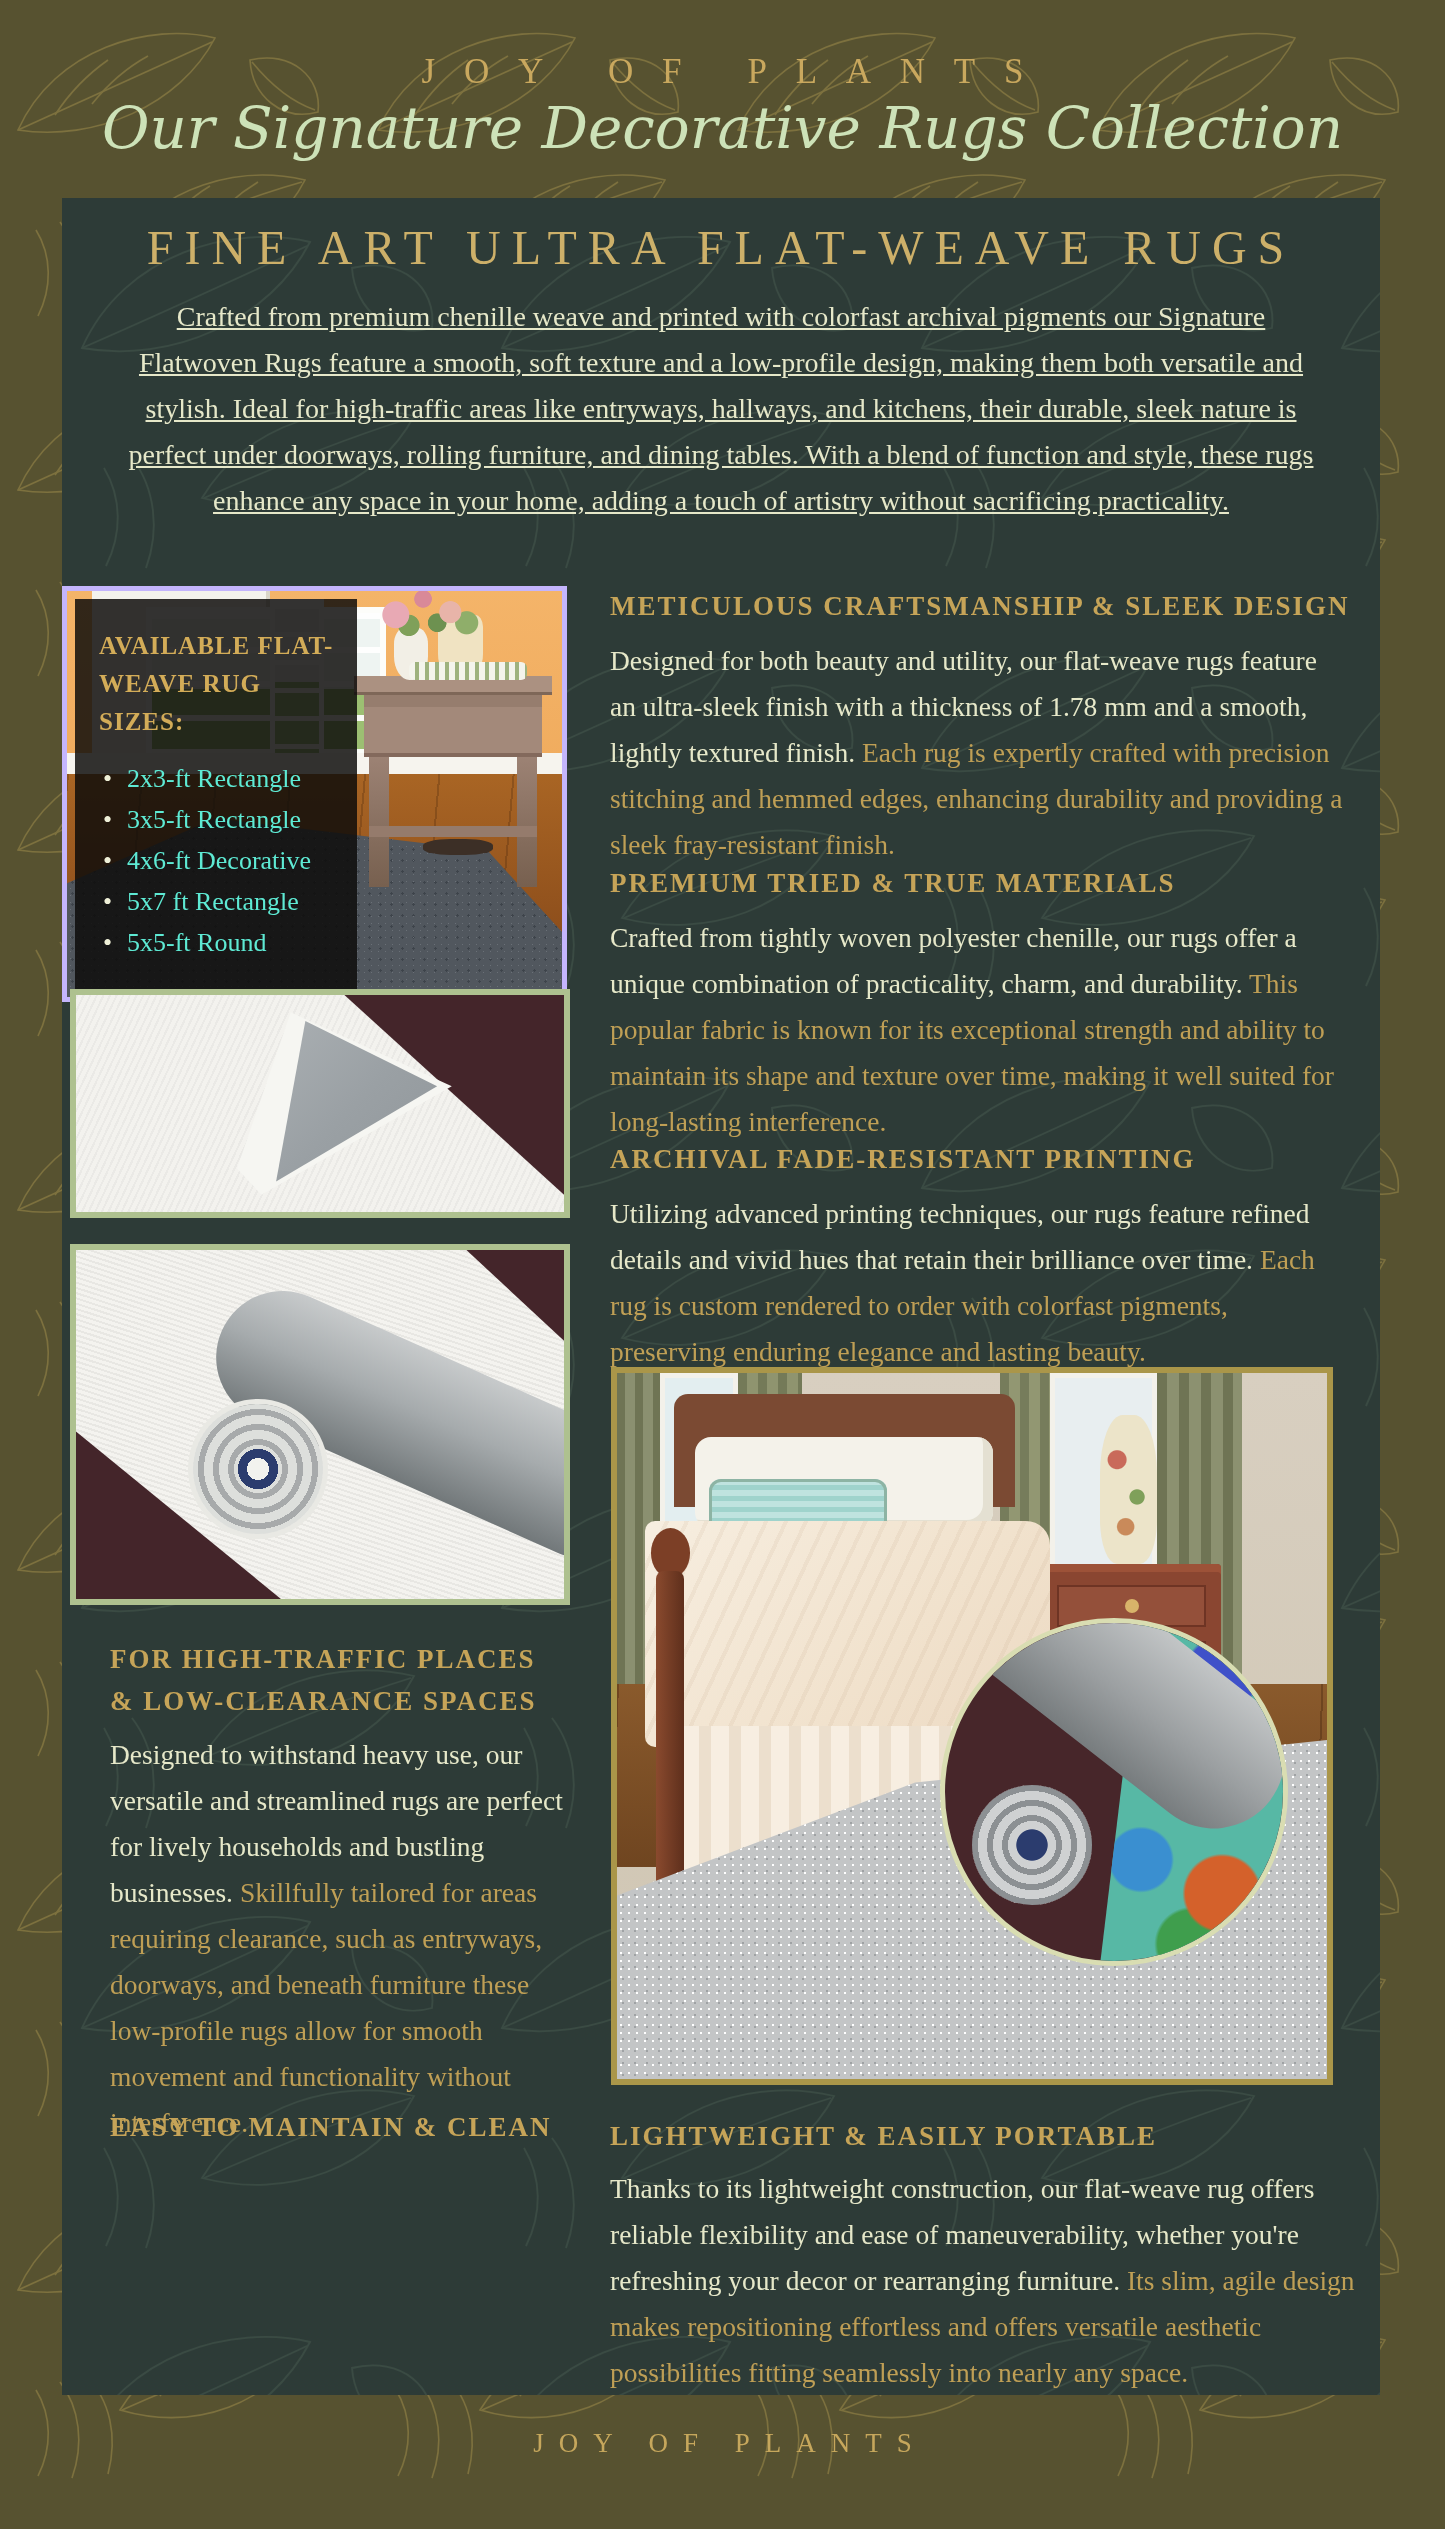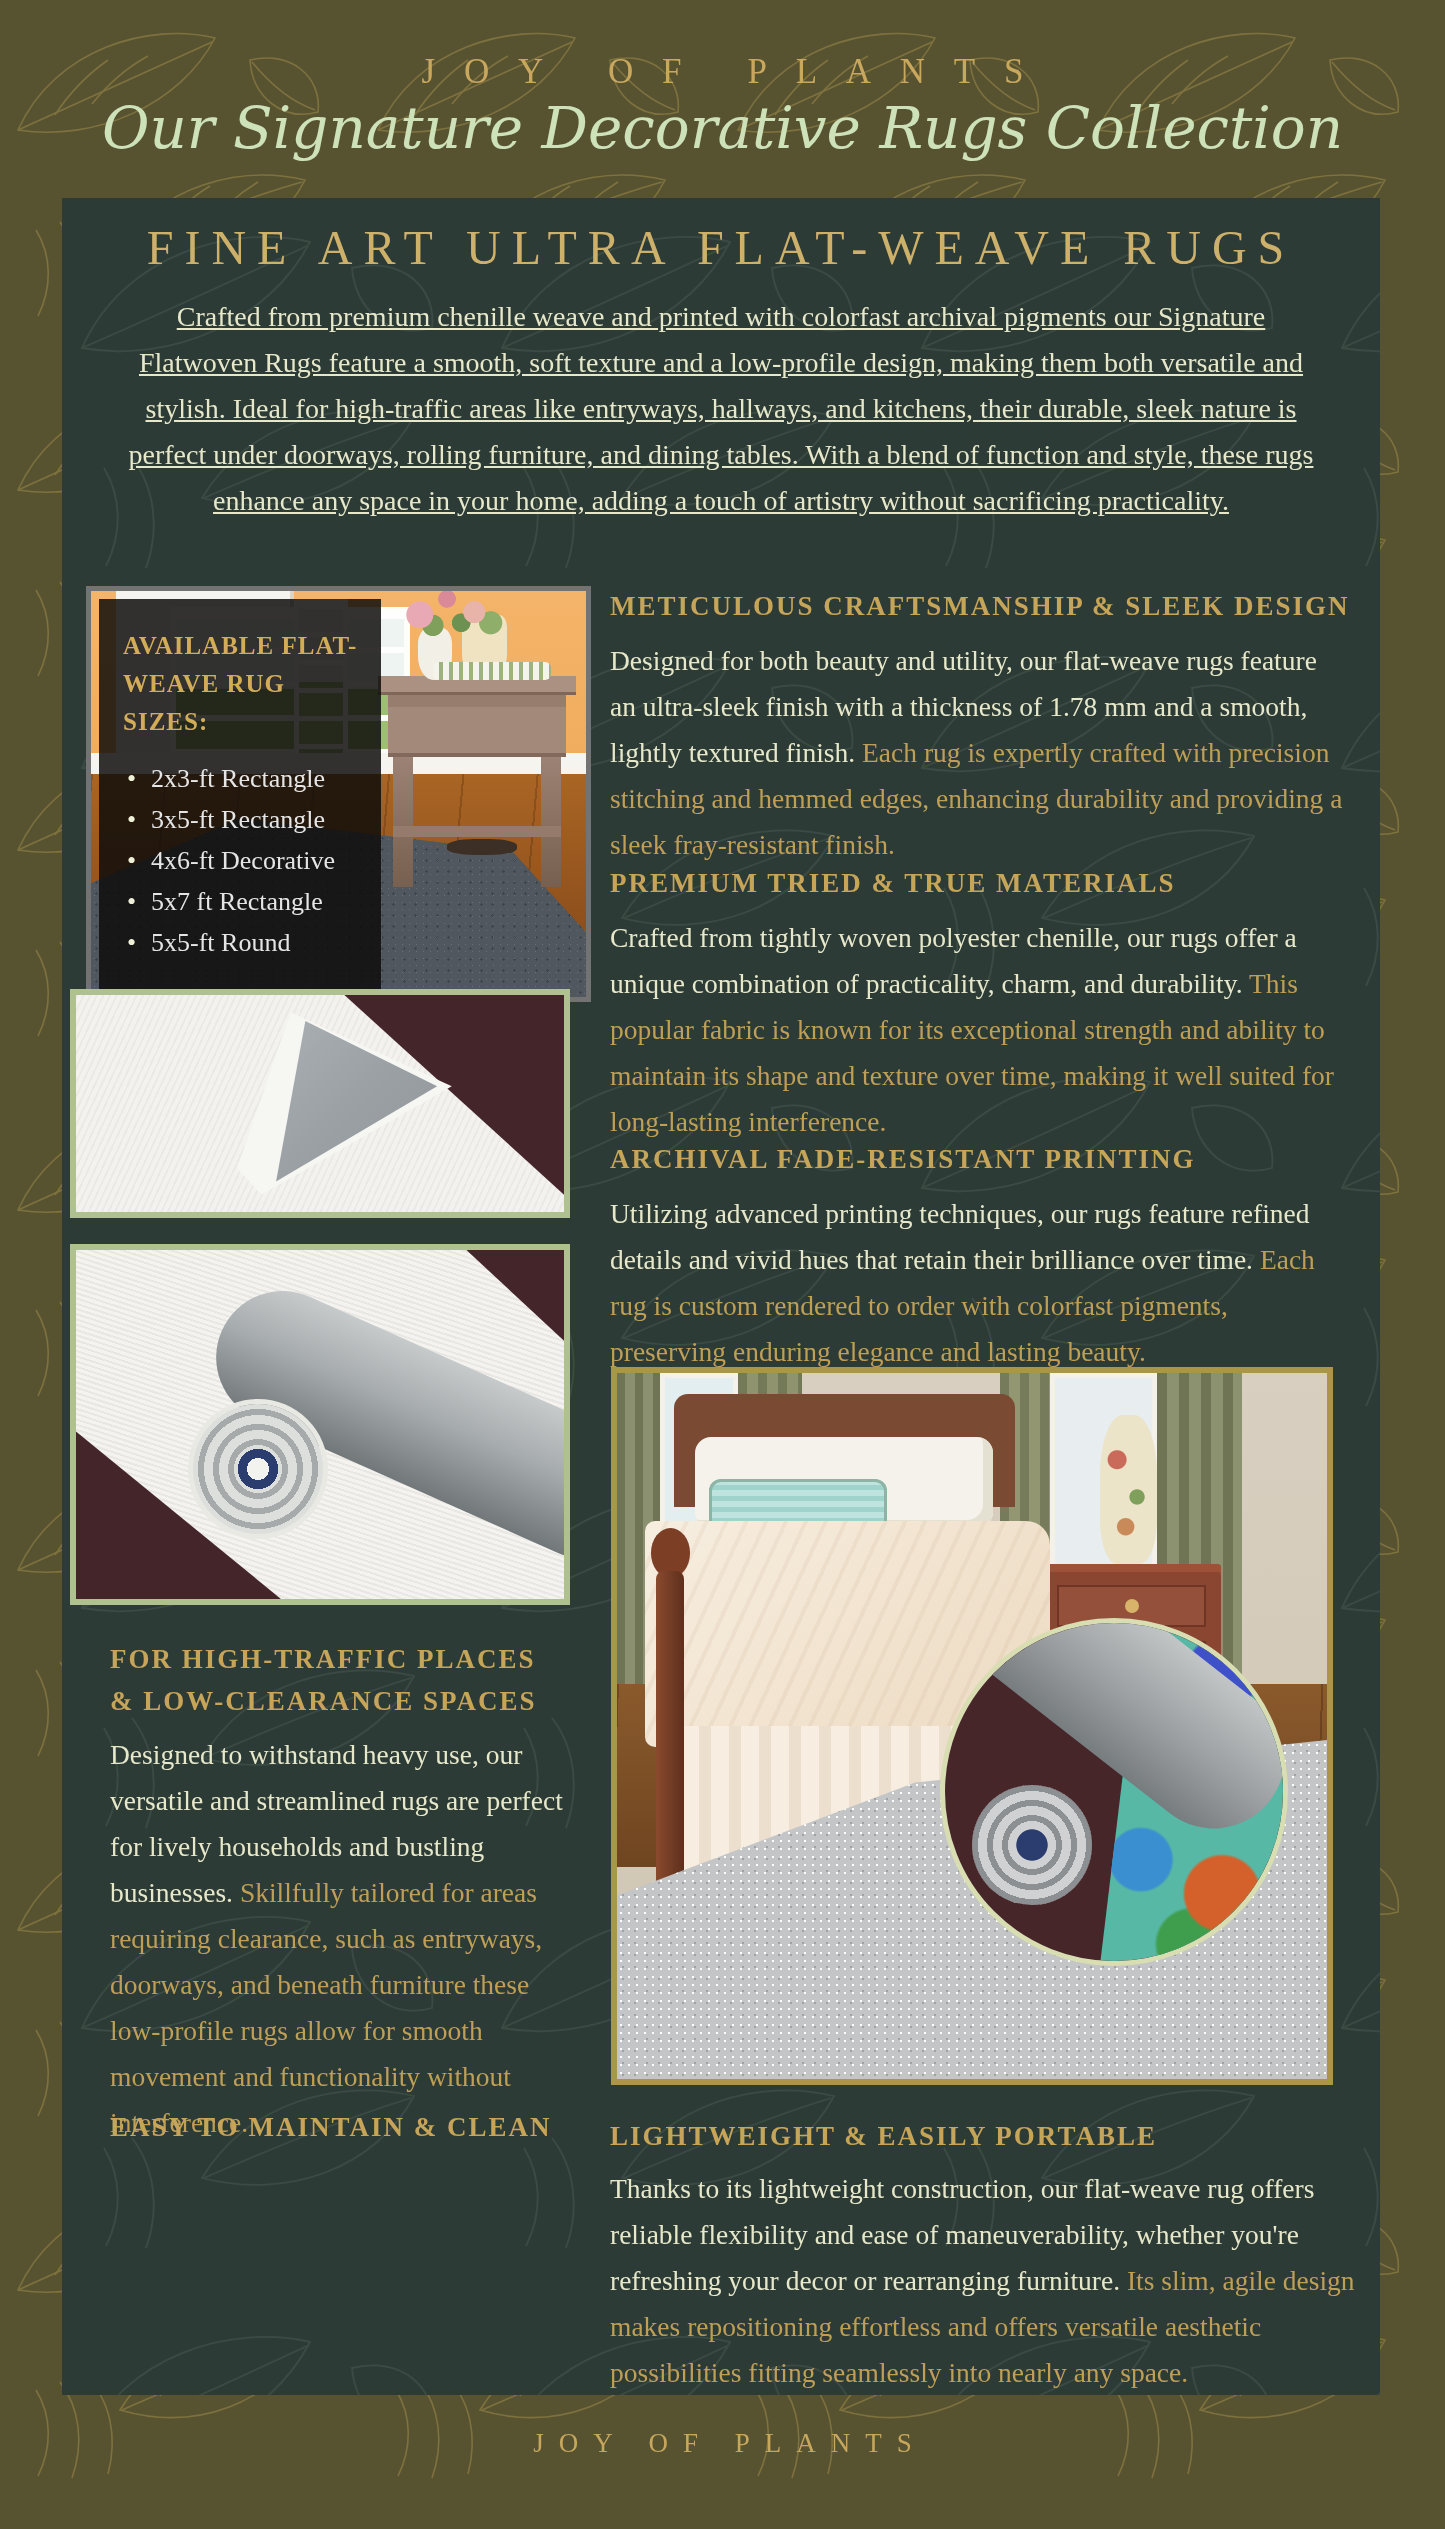--- a/index.html
+++ b/index.html
@@ -57,21 +57,21 @@
   .rp3{left:548px;top:993px;width:735px;}
   .rh4{left:548px;top:1918px;width:780px;}
   .rp4{left:548px;top:1968px;width:748px;}
   .lh1{left:48px;top:1440px;width:445px;line-height:42px;}
   .lp1{left:48px;top:1534px;width:455px;}
   .lh2{left:48px;top:1909px;width:460px;}
   .lp2{left:48px;top:1957px;width:455px;}
 
   
   .photo{overflow:hidden;box-sizing:border-box;}
-  .sizes-box{left:24px;top:388px;width:505px;height:416px;border:5px solid #737373;background:#3a2c20;}
+  .sizes-box{left:0;top:388px;width:505px;height:416px;border:5px solid #c4b5fd;background:#3a2c20;}
   .photo1{left:8px;top:791px;width:500px;height:229px;border:6px solid #aec18f;background:#44252a;}
   .photo2{left:8px;top:1046px;width:500px;height:361px;border:6px solid #aec18f;background:#44252a;}
   .bedroom{left:549px;top:1169px;width:722px;height:718px;border:6px solid #aa9649;background:#cfc5b2;}
   .photo *{position:absolute;}
 
   
   .entry-wall{inset:0;background:linear-gradient(180deg,#f4b469 0%,#efa95a 60%,#eaa355 100%);}
   .entry-door{left:5%;top:0;width:36%;height:76%;background:#f4f3ed;box-shadow:inset -4px 0 0 #d9d5c8;}
   .entry-door-glass{left:16%;top:4%;width:46%;height:72%;
     background:
@@ -114,21 +114,21 @@
   .entry-cloth{left:69%;top:17.5%;width:24%;height:4.5%;border-radius:6px;
     background:repeating-linear-gradient(90deg,#f4f4ec 0 6px,#9eb27e 6px 10px);}
 
   
   .sizes-overlay{left:8px;top:8px;width:282px;height:calc(100% - 16px);
     background:rgba(12,11,9,0.84);box-sizing:border-box;padding:28px 16px 0 24px;}
   .sizes-title{margin:0;color:#d3ac58;font-size:25px;font-weight:700;
     letter-spacing:1px;line-height:38px;position:static;}
   .sizes-list{list-style:none;margin:24px 0 0 0;padding:0;position:static;}
   .sizes-list li{position:relative;margin:12px 0 13px 0;padding-left:28px;
-    color:#e5e5e5;font-size:26px;line-height:28px;}
+    color:#5eead4;font-size:26px;line-height:28px;}
   .sizes-list li::before{content:"•";position:absolute;left:4px;top:0;color:#eff0d8;}
 
   
   .fold-rug{inset:0;
     background:
       repeating-linear-gradient(115deg,rgba(0,0,0,0.035) 0 2px,rgba(0,0,0,0) 2px 6px),#f3f2ee;}
   .fold-maroon{inset:0;clip-path:polygon(55% 0,100% 0,100% 92%);background:#44252a;}
   .fold-edge{inset:0;clip-path:polygon(44% 8%,77% 42%,38% 92%,33% 80%);background:#f6f6f2;}
   .fold-flap{inset:0;clip-path:polygon(47% 12%,74% 42%,41% 86%);
     background:linear-gradient(135deg,#c0c4c6 0%,#9aa0a4 55%,#878d91 100%);}

